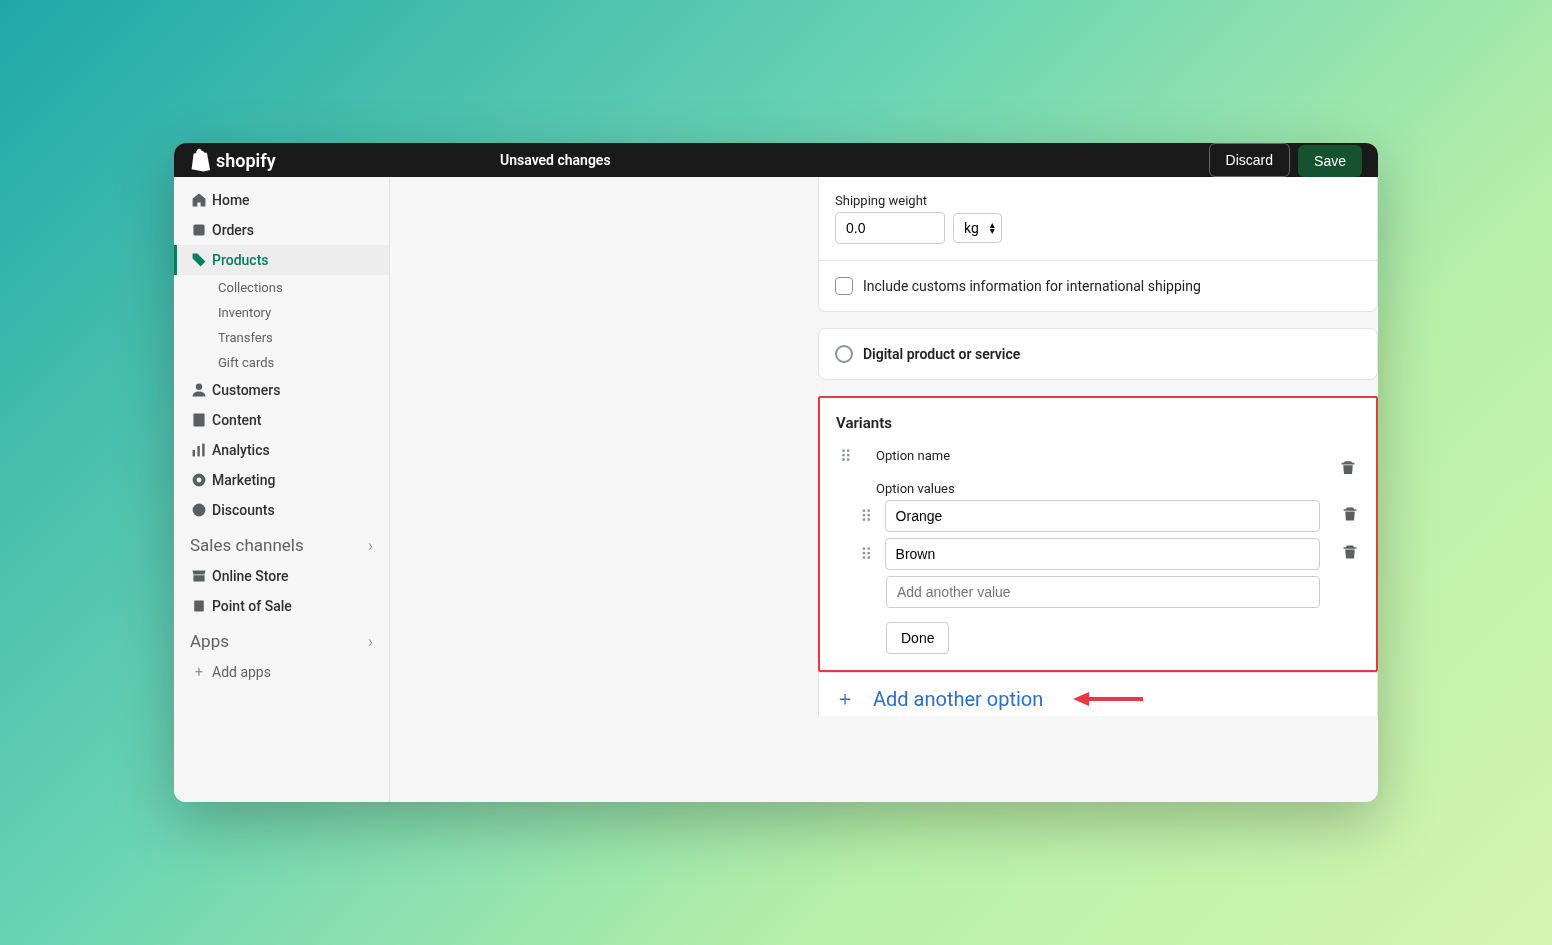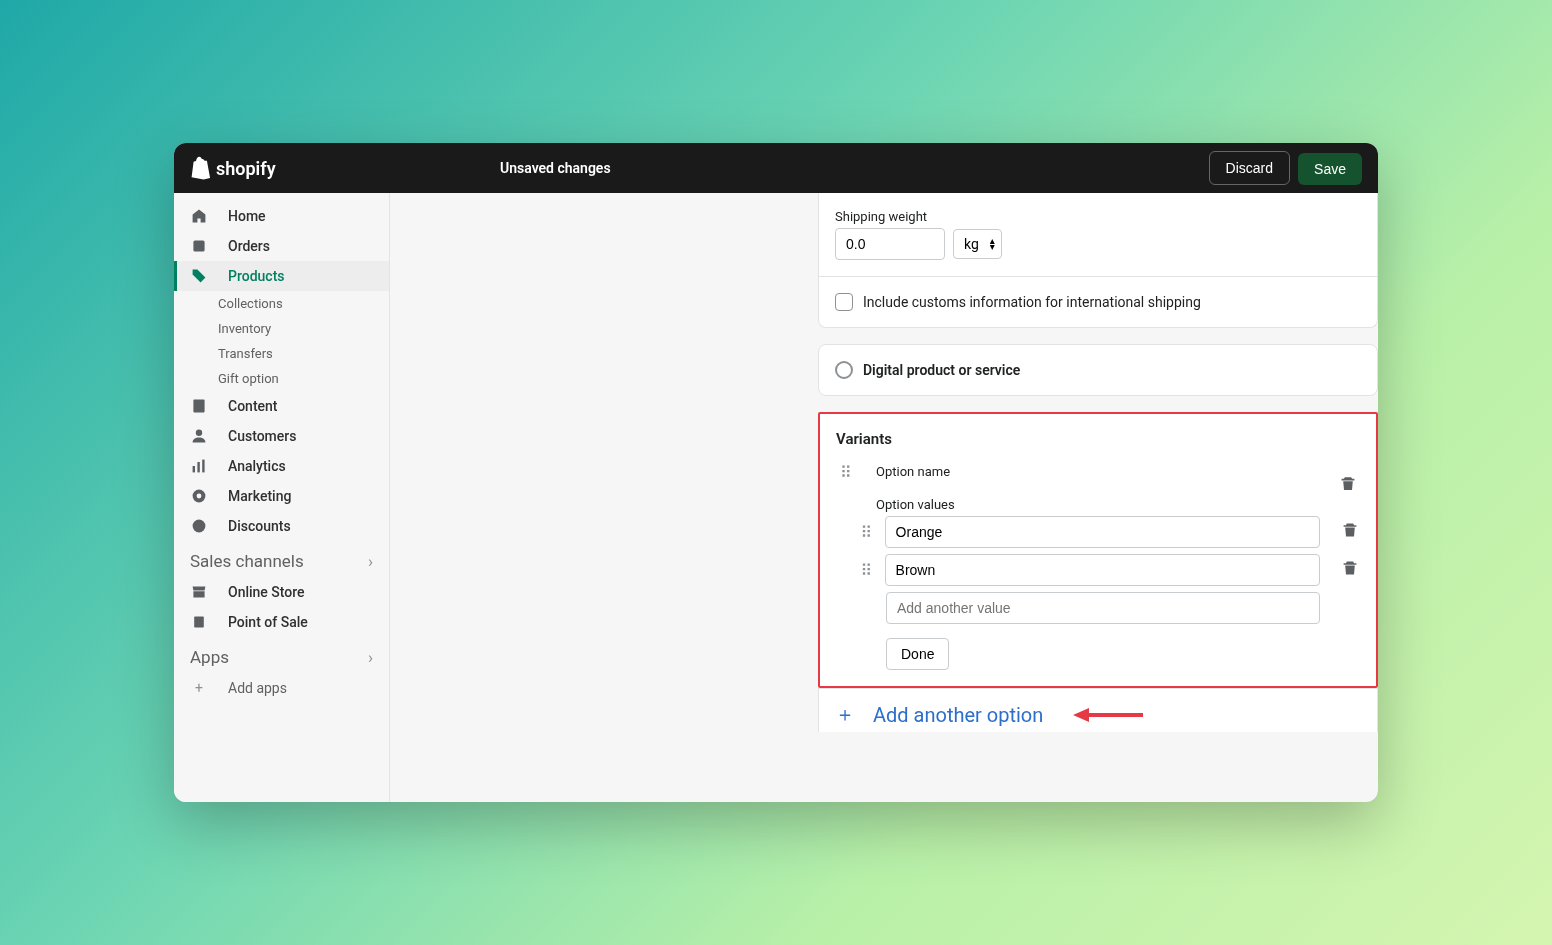--- a/index.html
+++ b/index.html
@@ -16,21 +16,21 @@
       width: 1204px;
       height: 659px;
       background: #f6f6f7;
       border-radius: 12px;
       overflow: hidden;
       box-shadow: 0 20px 60px rgba(0,0,0,0.25);
       display: flex;
       flex-direction: column;
     }
     .topbar {
-      height: 50px;
+      height: 34px;
       background: #1a1a1a;
       display: flex;
       align-items: center;
       padding: 0 16px;
       color: #fff;
     }
     .logo {
       display: flex;
       align-items: center;
       gap: 4px;
@@ -66,21 +66,21 @@
     .sidebar {
       width: 216px;
       background: #f6f6f7;
       border-right: 1px solid #e1e3e5;
       padding: 8px 0;
       font-size: 14px;
     }
     .nav-item {
       display: flex;
       align-items: center;
-      gap: 20px;
+      gap: 4px;
       padding: 6px 16px;
       color: #303030;
       cursor: pointer;
       font-weight: 500;
     }
     .nav-item.active {
       background: #ededed;
       color: #008060;
       border-left: 3px solid #008060;
       padding-left: 13px;
@@ -314,37 +314,37 @@
         <span class="icon">
             <svg width="16" height="16" viewBox="0 0 20 20" fill="#008060">
               <path d="M2 2h6l10 10-6 6L2 8z"></path>
             </svg>
           </span>
         <span>Products</span>
       </div>
       <div class="nav-sub">Collections</div>
       <div class="nav-sub">Inventory</div>
       <div class="nav-sub">Transfers</div>
-      <div class="nav-sub">Gift option</div>
-      <div class="nav-item">
-        <span class="icon">
-            <svg width="16" height="16" viewBox="0 0 20 20" fill="#5c5f62">
-              <rect x="3" y="2" width="14" height="16" rx="1"></rect>
-            </svg>
-          </span>
-        <span>Content</span>
-      </div>
+      <div class="nav-sub">Gift cards</div>
       <div class="nav-item">
         <span class="icon">
             <svg width="16" height="16" viewBox="0 0 20 20" fill="#5c5f62">
               <circle cx="10" cy="6" r="4"></circle>
               <path d="M2 18c0-4 3.5-6 8-6s8 2 8 6z"></path>
             </svg>
           </span>
         <span>Customers</span>
+      </div>
+      <div class="nav-item">
+        <span class="icon">
+            <svg width="16" height="16" viewBox="0 0 20 20" fill="#5c5f62">
+              <rect x="3" y="2" width="14" height="16" rx="1"></rect>
+            </svg>
+          </span>
+        <span>Content</span>
       </div>
       <div class="nav-item">
         <span class="icon">
             <svg width="16" height="16" viewBox="0 0 20 20" fill="#5c5f62">
               <rect x="2" y="10" width="3" height="8"></rect>
               <rect x="8" y="5" width="3" height="13"></rect>
               <rect x="14" y="2" width="3" height="16"></rect>
             </svg>
           </span>
         <span>Analytics</span>

